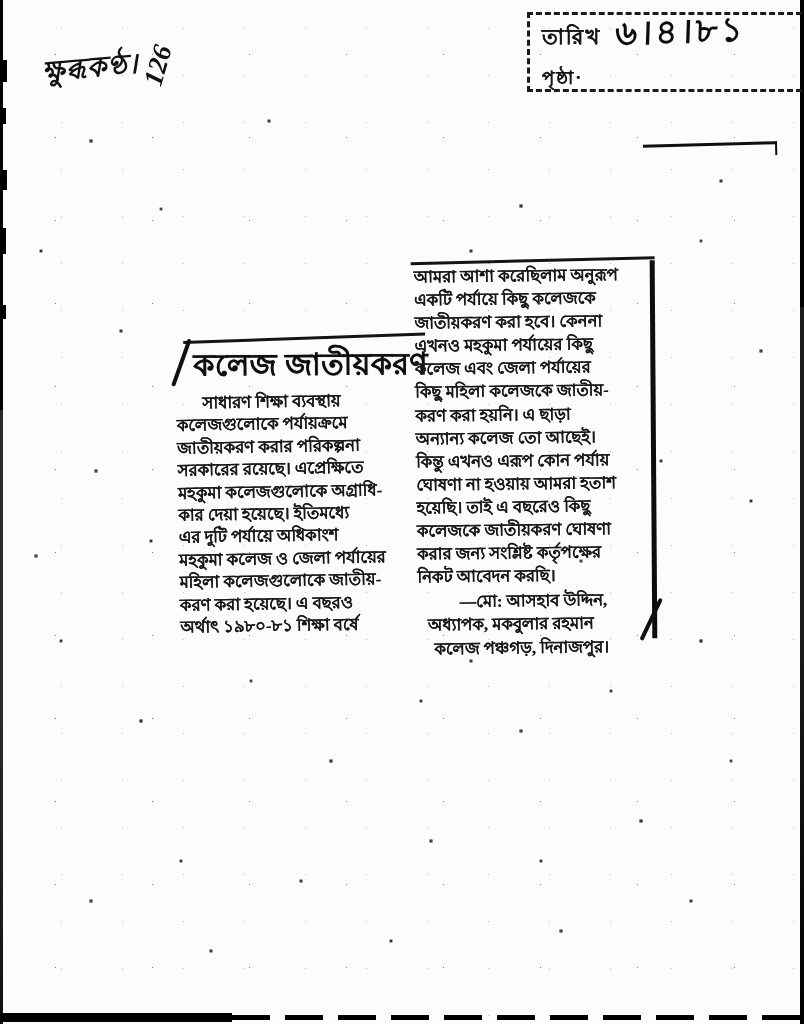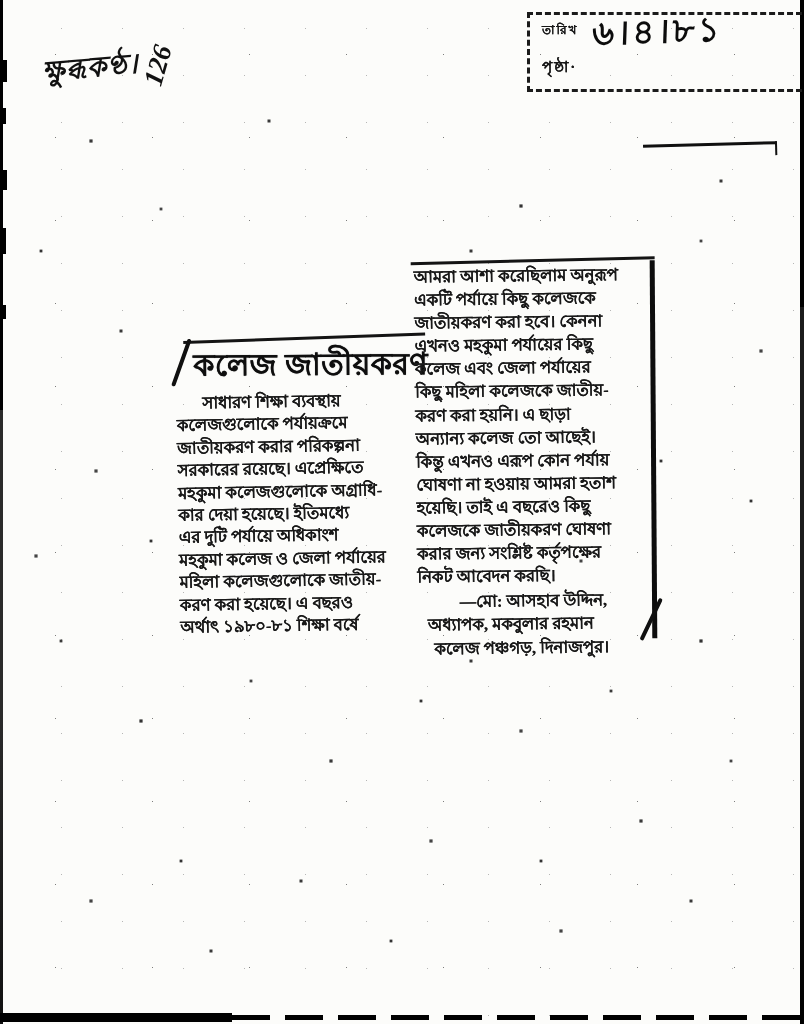--- a/index.html
+++ b/index.html
@@ -44,23 +44,23 @@
   .bottom-broken{position:absolute;left:232px;right:0;bottom:4px;height:5px;
     background:repeating-linear-gradient(90deg,#000 0 38px,transparent 38px 53px);}
   
   .hw-note{position:absolute;left:42px;top:46px;font-size:28px;font-weight:bold;
     font-style:italic;letter-spacing:1px;transform:rotate(-5deg);color:#111;}
   .hw-number{position:absolute;left:138px;top:50px;font-size:27px;font-weight:bold;
     font-style:italic;transform:rotate(-74deg);color:#111;}
   
   .stamp-box{position:absolute;left:527px;top:12px;width:275px;height:80px;
     border:3px dashed #1b1b1b;border-right:none;box-sizing:border-box;padding:6px 0 0 12px;}
-  .stamp-label{font-weight:bold;font-size:12px;letter-spacing:2px;color:#161616;
+  .stamp-label{font-weight:bold;font-size:21px;letter-spacing:2px;color:#161616;
     text-shadow:0 0 .6px #333;}
-  .stamp-label.small{font-size:15px;}
+  .stamp-label.small{font-size:18px;}
   .stamp-row{display:flex;align-items:flex-start;gap:14px;}
   .stamp-row + .stamp-row{margin-top:8px;}
   .hw-date{font-size:34px;font-weight:bold;line-height:30px;letter-spacing:3px;
     transform:rotate(-2deg) skewX(-4deg);display:inline-block;color:#0c0c0c;margin-top:-4px;}
   
   .rule-right{position:absolute;left:643px;top:143px;width:134px;height:2.5px;
     background:#101010;transform:rotate(-1.6deg);}
   .rule-right::after{content:"";position:absolute;right:0;top:0;width:2.5px;height:14px;background:#101010;}
   
   .clipping{position:absolute;left:170px;top:252px;width:492px;height:402px;

